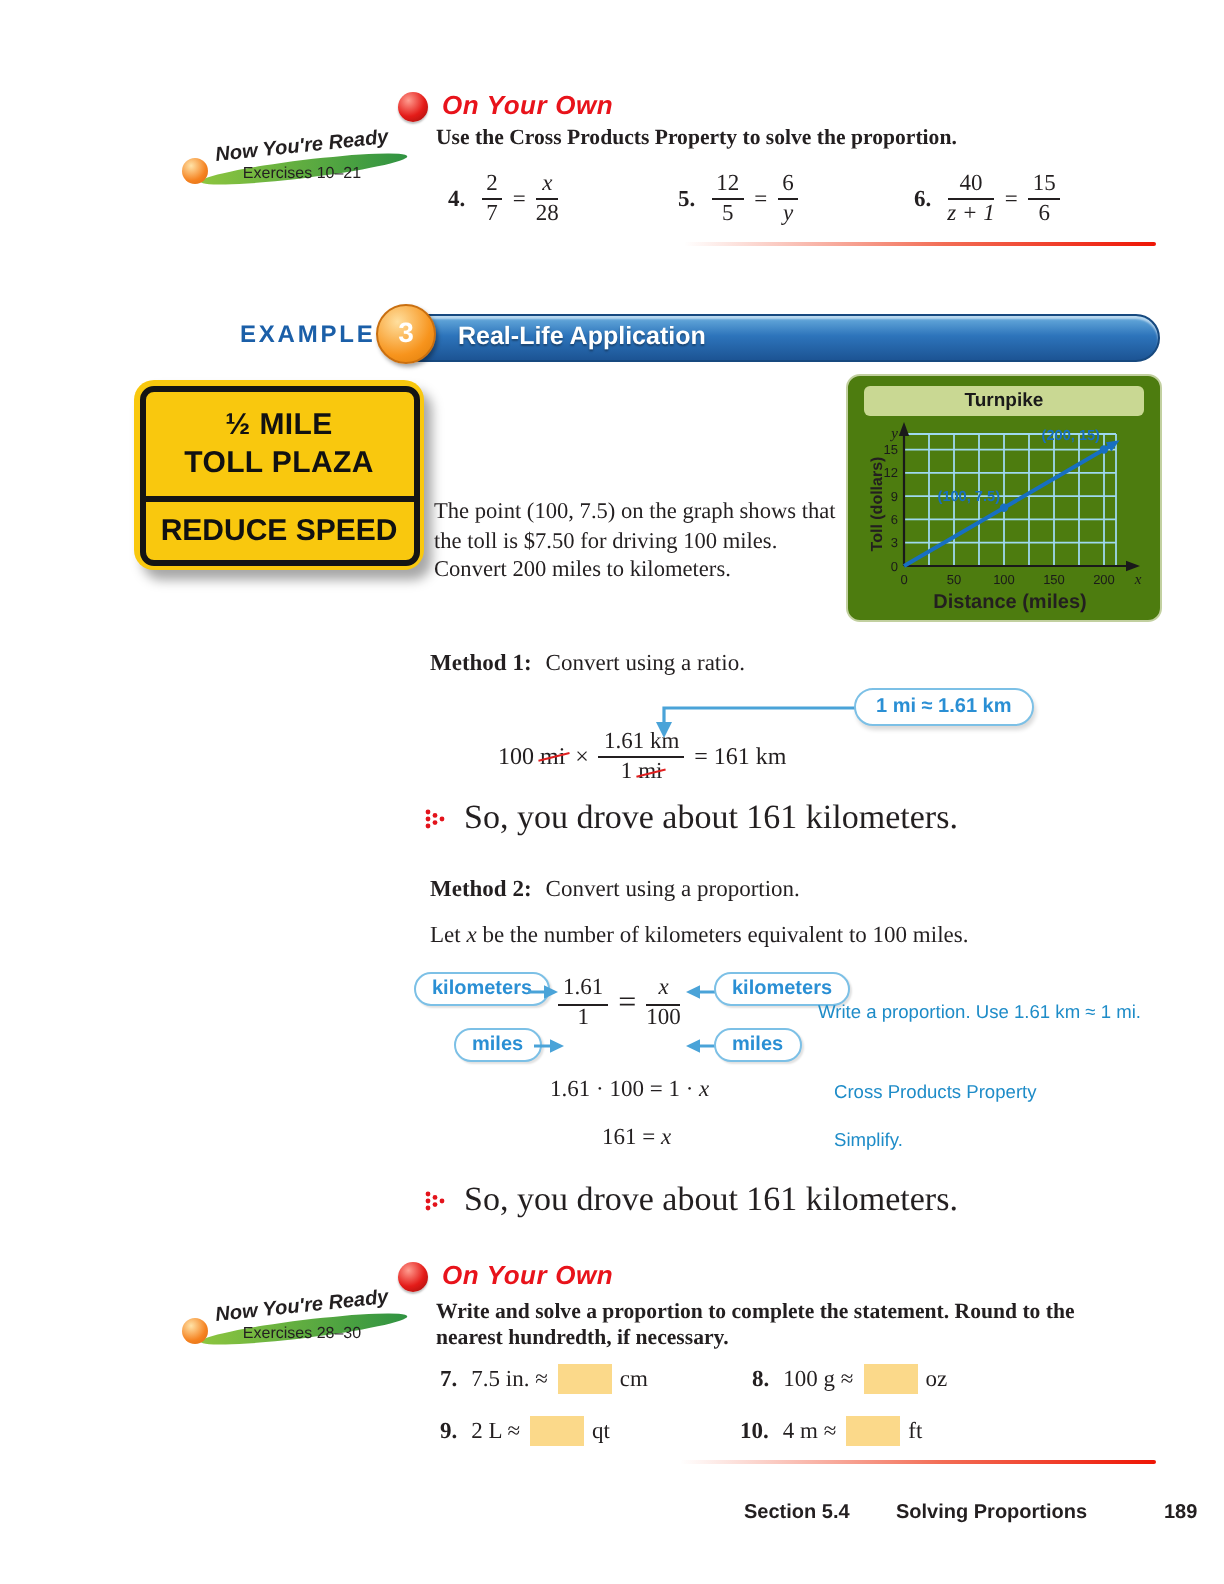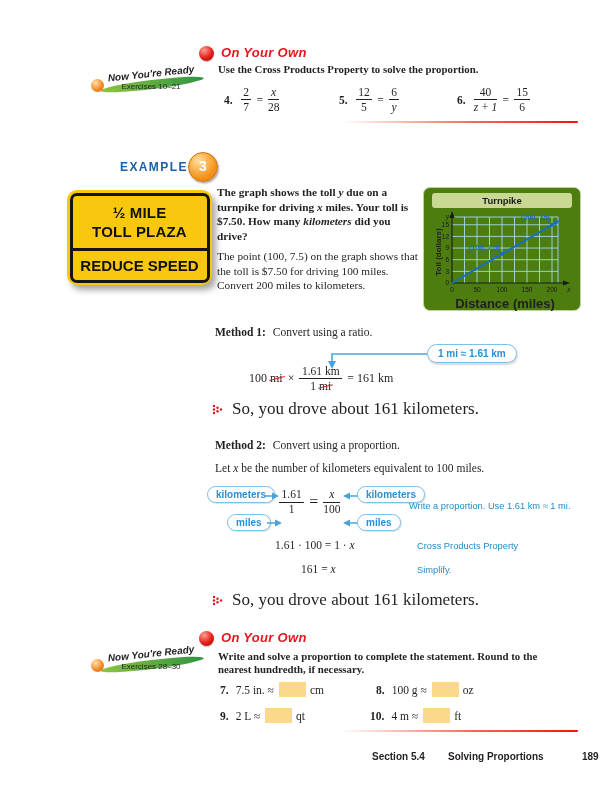--- a/index.html
+++ b/index.html
@@ -62,21 +62,21 @@
   .p2{font-size:11.3px;line-height:1.3;}
 
   
   .graph-panel{background:#4d7c0f;border:1px solid #c2d0a0;border-radius:7px;}
   .graph-band{position:absolute;left:8px;right:8px;top:5px;height:15px;background:#c9d893;
      border-radius:3px;text-align:center;font-family:"Liberation Sans",sans-serif;font-weight:bold;
      font-size:9.5px;line-height:15px;color:#1a1a1a;}
   .graph-ylabel{position:absolute;left:-25px;top:59px;width:80px;height:10px;text-align:center;
      transform:rotate(-90deg);font-family:"Liberation Sans",sans-serif;font-weight:bold;font-size:8px;}
   .graph-xlabel{position:absolute;left:18px;top:108px;width:126px;text-align:center;
-     font-family:"Liberation Sans",sans-serif;font-weight:bold;font-size:13px;}
+     font-family:"Liberation Sans",sans-serif;font-weight:bold;font-size:10px;}
   #plot .tick{font:6.5px "Liberation Sans",sans-serif;fill:#1a1a1a;}
   #plot .axvar{font:italic 7.5px "Liberation Serif",serif;fill:#1a1a1a;}
   #plot .plabel{font:bold 7.3px "Liberation Sans",sans-serif;fill:#176fc1;}
 
   .mhead{font-size:11.5px;}
   .mhead b{margin-right:7px;}
 
   .callout{border:1.6px solid #7cc0e6;border-radius:10px;background:#fff;color:#2a8fd4;
      font-family:Liberation Sans, sans-serif;font-weight:bold;font-size:10px;padding:3px 10px;
      box-shadow:1px 2px 2px rgba(0,0,0,.15);white-space:nowrap;}
@@ -152,33 +152,35 @@
     <span class="op">=</span>
     <span class="frac">
         <span class="ft">15</span>
         <span class="fb">6</span>
       </span>
   </div>
 
   <div class="abs divider" style="left:342px;top:121px;width:236px"></div>
 
   <div class="abs example-label" style="left:120px;top:160px">EXAMPLE</div>
+  <div class="abs example-banner" style="left:196px;top:157px;width:382px;height:22px">
+    <div class="banner-title">Real-Life Application</div>
+  </div>
   <div class="abs example-num" style="left:188px;top:152px">3</div>
 
   <div class="abs toll-sign" style="left:67px;top:190px;width:140px">
     <div class="toll-inner">
       <div class="toll-top">
         <div>½ MILE</div>
         <div>TOLL PLAZA</div>
       </div>
       <div class="toll-bottom">REDUCE SPEED</div>
     </div>
   </div>
 
-  <div class="abs p1" style="left:217px;top:185px;width:205px"><span>The graph shows the toll </span><span style="font-style: italic;">y</span><span> due on a turnpike for driving </span><span style="font-style: italic;">x</span><span> miles. Your toll is $7.50. How many </span><span style="font-style: italic;">kilometers</span><span> did you drive?</span></div>
   <div class="abs p2" style="left:217px;top:249px;width:210px">The point (100, 7.5) on the graph shows that the toll is $7.50 for driving 100 miles. Convert 200 miles to kilometers.</div>
 
   <div class="abs graph-panel" style="left:423px;top:187px;width:156px;height:122px">
     <div class="graph-band">Turnpike</div>
     <div class="graph-ylabel">Toll (dollars)</div>
     <svg id="plot" class="abs" style="left:0;top:22px" width="156" height="86" viewBox="0 0 156 86">
         <line x1="40.5" y1="73" x2="40.5" y2="7" stroke="#9fd9f0" stroke-width="0.9"></line>
         <line x1="53" y1="73" x2="53" y2="7" stroke="#9fd9f0" stroke-width="0.9"></line>
         <line x1="65.5" y1="73" x2="65.5" y2="7" stroke="#9fd9f0" stroke-width="0.9"></line>
         <line x1="78" y1="73" x2="78" y2="7" stroke="#9fd9f0" stroke-width="0.9"></line>

